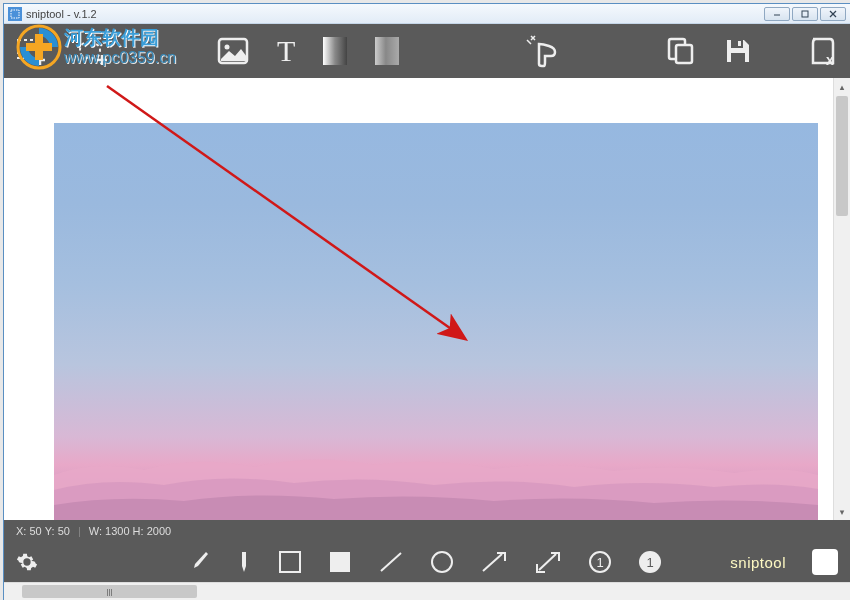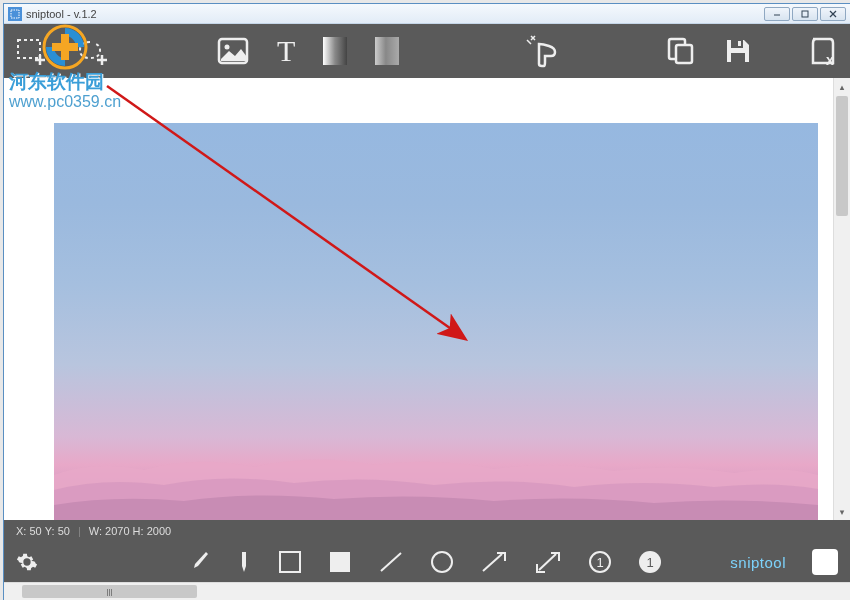--- a/index.html
+++ b/index.html
@@ -145,21 +145,21 @@
     .bottom-toolbar {
       height: 40px;
       background: #5a5a5a;
       display: flex;
       align-items: center;
       padding: 0 12px;
       gap: 26px;
     }
     .bottom-toolbar .spacer { flex: 1; }
     .brand {
-      color: #7dd3fc;
+      color: #fef9c3;
       font-size: 15px;
       font-weight: 500;
       letter-spacing: 0.5px;
     }
     .color-swatch {
       width: 26px; height: 26px;
       background: #fff;
       border-radius: 4px;
     }
     .hscroll-area {
@@ -175,27 +175,26 @@
       bottom: 2px;
       width: 175px;
       background: #c8c8c8;
       border-radius: 2px;
       display: flex; align-items: center; justify-content: center;
       color: #555; font-size: 8px;
     }
     .watermark {
       position: absolute;
       top: 24px;
-      left: 9px;
+      left: 16px;
       z-index: 100;
       display: flex;
       align-items: center;
       gap: 2px;
       pointer-events: none;
-      flex-direction: column;
     }
     .wm-logo {
       width: 46px; height: 46px;
       position: relative;
     }
     .wm-text {
       display: flex; flex-direction: column;
       line-height: 1.1;
     }
     .wm-cn { font-size: 19px; color: #3a9ed8; font-weight: bold; text-shadow: 1px 1px 0 #fff; }
@@ -324,21 +323,21 @@
     </div>
   </div>
 
   <div class="status-bar">
     <span>X:</span>&nbsp;
     <span>50</span>&nbsp;
     <span>Y:</span>&nbsp;
     <span>50</span>
     <span class="status-sep">|</span>
     <span>W:</span>&nbsp;
-    <span>2070</span>&nbsp;
+    <span>1300</span>&nbsp;
     <span>H:</span>&nbsp;
     <span>2000</span>
   </div>
 
   <div class="bottom-toolbar">
     <div class="tool-icon">
       <svg width="22" height="22" viewBox="0 0 24 24">
           <path fill="#eee" d="M12 8a4 4 0 100 8 4 4 0 000-8zm9 4a7 7 0 01-.1 1.2l2.1 1.6-2 3.5-2.5-1a7 7 0 01-2 1.2l-.4 2.6h-4l-.4-2.6a7 7 0 01-2-1.2l-2.5 1-2-3.5 2.1-1.6A7 7 0 013 12a7 7 0 01.1-1.2L1 9.2l2-3.5 2.5 1a7 7 0 012-1.2L7.9 3h4l.4 2.6a7 7 0 012 1.2l2.5-1 2 3.5-2.1 1.6A7 7 0 0121 12z"></path>
         </svg>
     </div>

